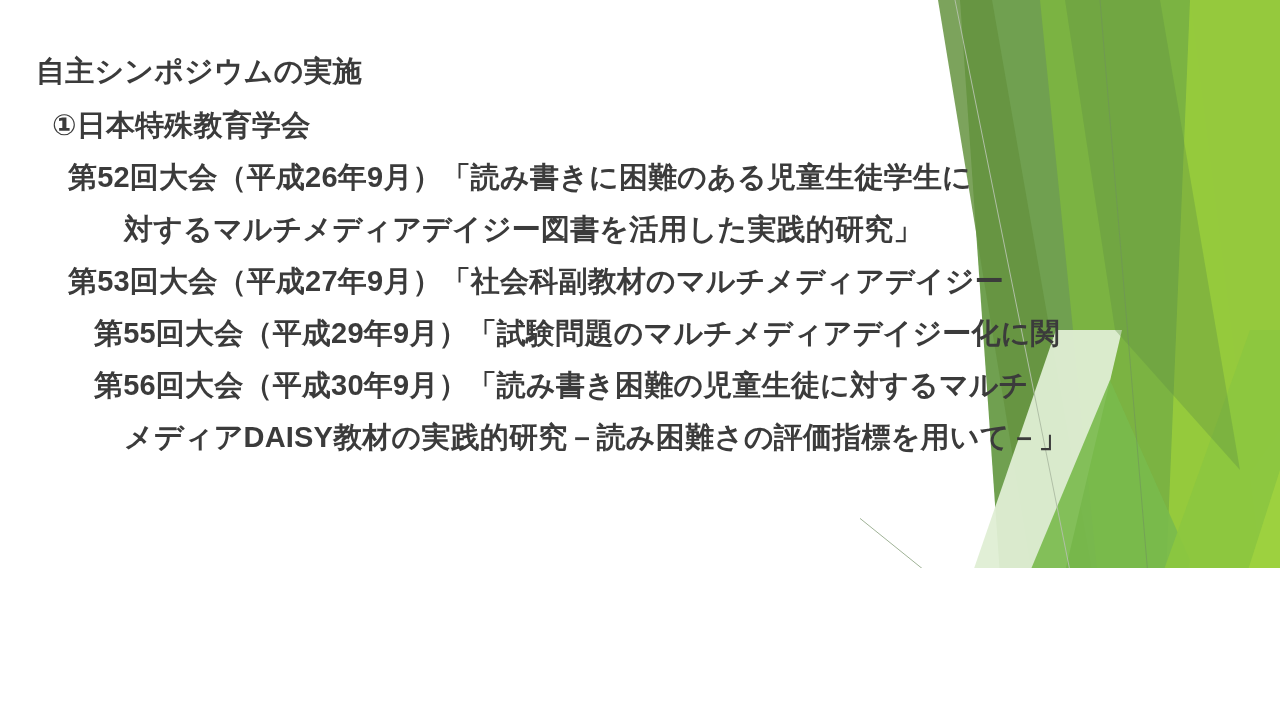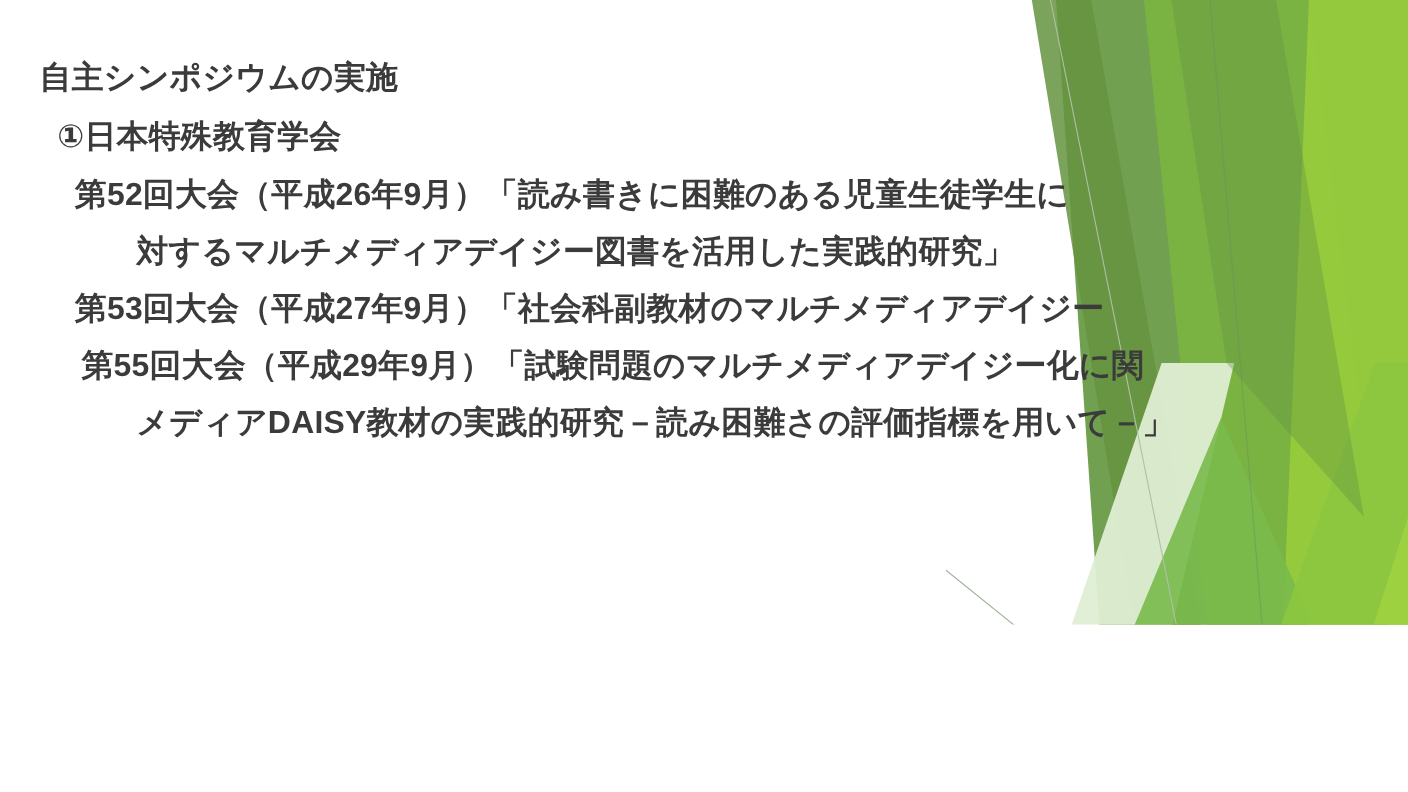--- a/index.html
+++ b/index.html
@@ -51,21 +51,21 @@
     font-weight: bold;
     font-size: 29px;
     line-height: 52px;
     white-space: pre;
     letter-spacing: 0.2px;
   }
   .title      { font-size: 29px; margin-left: 0px;  line-height: 55px; }
   .heading    { font-size: 29px; margin-left: 16px;  line-height: 52px; }
   .lvl1       { font-size: 29px; margin-left: 32px; line-height: 52px; }
   .lvl2       { font-size: 29px; margin-left: 88px; line-height: 52px; }
-  .lvl1b      { font-size: 29px; margin-left: 38px; line-height: 52px; }
+  .lvl1b      { font-size: 29px; margin-left: 58px; line-height: 52px; }
 
   
   #slide-number {
     position: absolute;
     left: 952px;
     top: 645px;
     font-size: 13px;
     color: #93c83e;
     font-family: "Liberation Sans", "DejaVu Sans", sans-serif;
   }
@@ -107,19 +107,20 @@
   <div id="content">
 
     <div class="line title">自主シンポジウムの実施</div>
 
     <div class="line heading">①日本特殊教育学会</div>
 
     <div class="line lvl1">第52回大会（平成26年9月）「読み書きに困難のある児童生徒学生に</div>
     <div class="line lvl2">対するマルチメディアデイジー図書を活用した実践的研究」</div>
     <div class="line lvl1">第53回大会（平成27年9月）「社会科副教材のマルチメディアデイジー</div>
     <div class="line lvl1b">第55回大会（平成29年9月）「試験問題のマルチメディアデイジー化に関</div>
+    <div class="line lvl1b">第56回大会（平成30年9月）「読み書き困難の児童生徒に対するマルチ</div>
     <div class="line lvl2">メディアDAISY教材の実践的研究－読み困難さの評価指標を用いて－」</div>
 
   </div>
 
   <div id="slide-number">4</div>
 
 </div>
 
 </body></html>

